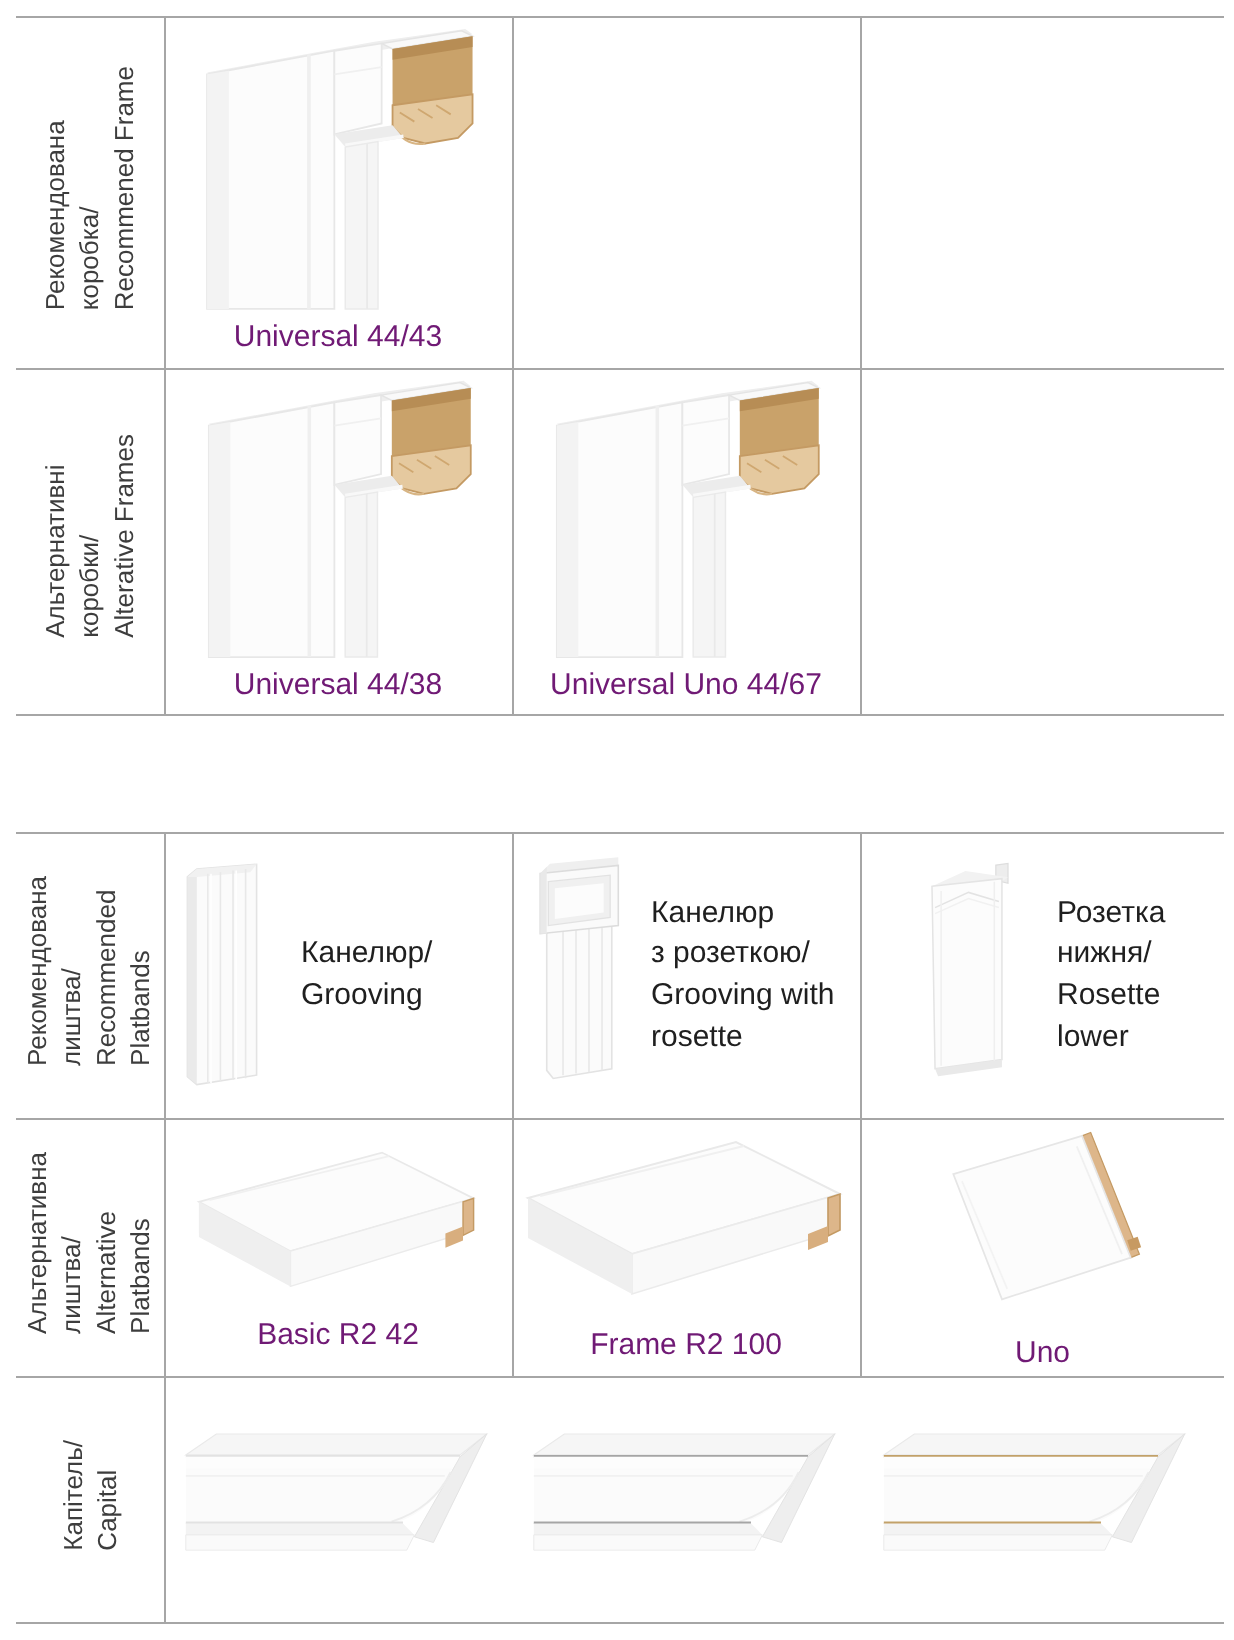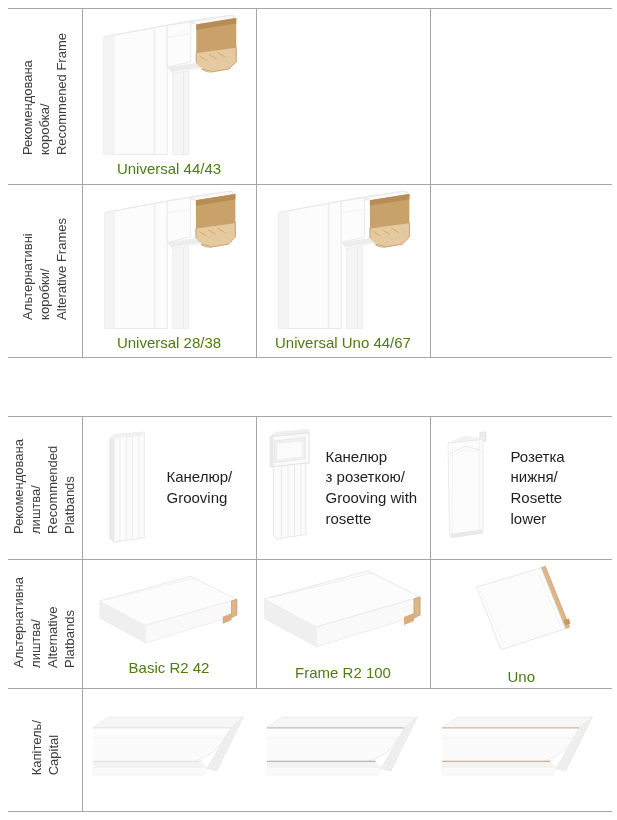--- a/index.html
+++ b/index.html
@@ -31,21 +31,21 @@
     writing-mode:vertical-rl;
     transform:rotate(180deg);
     white-space:pre-line;
     font-size:13px;line-height:1.32;
     color:#3d3d3d;
     text-align:left;
   }
 
   .stack{display:flex;flex-direction:column;align-items:center;justify-content:flex-end;height:100%;}
   .stack .imgbox{flex:1;display:flex;align-items:center;justify-content:center;width:100%;}
-  .caption{font-size:15px;color:#4d7c0f;text-align:center;white-space:pre-line;margin-bottom:5px;line-height:1.3;}
+  .caption{font-size:15px;color:#701a75;text-align:center;white-space:pre-line;margin-bottom:5px;line-height:1.3;}
 
   .sidecell{display:flex;flex-direction:row;align-items:center;height:100%;}
   .sidecell .sidetext{font-size:15px;line-height:1.38;white-space:pre-line;color:#1f1f1f;}
 
   .centercol{display:flex;flex-direction:column;align-items:center;justify-content:center;height:100%;}
   .centercol .caption{margin:6px 0 0 0;}
 
   .capital-row-inner{display:flex;align-items:center;justify-content:space-between;height:100%;padding:0 12px 8px 8px;box-sizing:border-box;}
 
   svg.product{display:block;}
@@ -178,21 +178,21 @@
 коробки/
 Alterative Frames</span>
       </td>
       <td>
         <div class="stack">
           <div class="imgbox">
             <svg class="product" width="146" height="148">
                   <use href="#sym-frame"></use>
                 </svg>
           </div>
-          <div class="caption">Universal 28/38</div>
+          <div class="caption">Universal 44/38</div>
         </div>
       </td>
       <td>
         <div class="stack">
           <div class="imgbox">
             <svg class="product" width="146" height="148">
                   <use href="#sym-frame"></use>
                 </svg>
           </div>
           <div class="caption">Universal Uno 44/67</div>
@@ -212,41 +212,41 @@
       </colgroup>
     <tbody>
         <tr class="pb-row1">
       <td class="label-cell">
         <span class="vlabel">Рекомендована
 лиштва/
 Recommended
 Platbands</span>
       </td>
       <td>
-        <div class="sidecell" style="padding-left:18px;gap:14px;">
+        <div class="sidecell" style="padding-left:2px;gap:14px;">
           <svg class="product" width="52" height="118">
                 <use href="#sym-grooving"></use>
               </svg>
           <div class="sidetext">Канелюр/
 Grooving</div>
         </div>
       </td>
       <td>
         <div class="sidecell" style="padding-left:3px;gap:10px;">
           <svg class="product" width="56" height="122">
                 <use href="#sym-grooving-rosette"></use>
               </svg>
           <div class="sidetext">Канелюр
 з розеткою/
 Grooving with
 rosette</div>
         </div>
       </td>
       <td>
-        <div class="sidecell" style="padding-left:6px;gap:14px;">
+        <div class="sidecell" style="padding-left:24px;gap:14px;">
           <svg class="product" width="60" height="114">
                 <use href="#sym-rosette-lower"></use>
               </svg>
           <div class="sidetext">Розетка
 нижня/
 Rosette
 lower</div>
         </div>
       </td>
     </tr>

